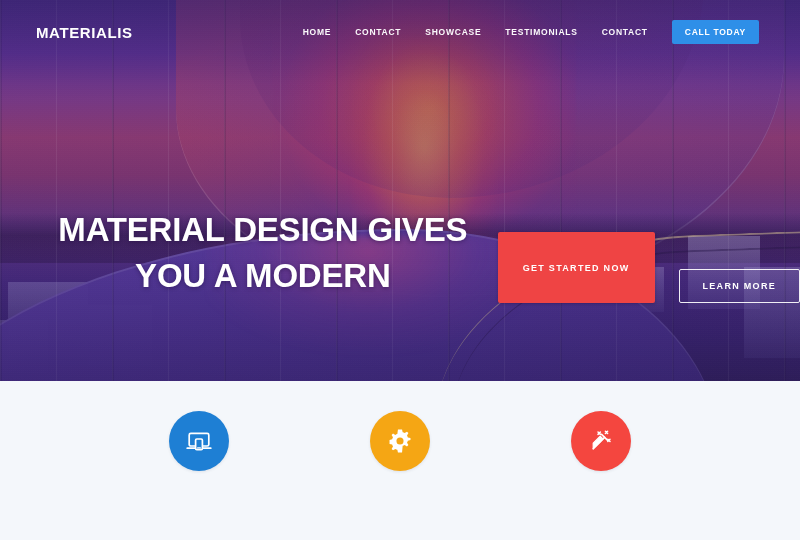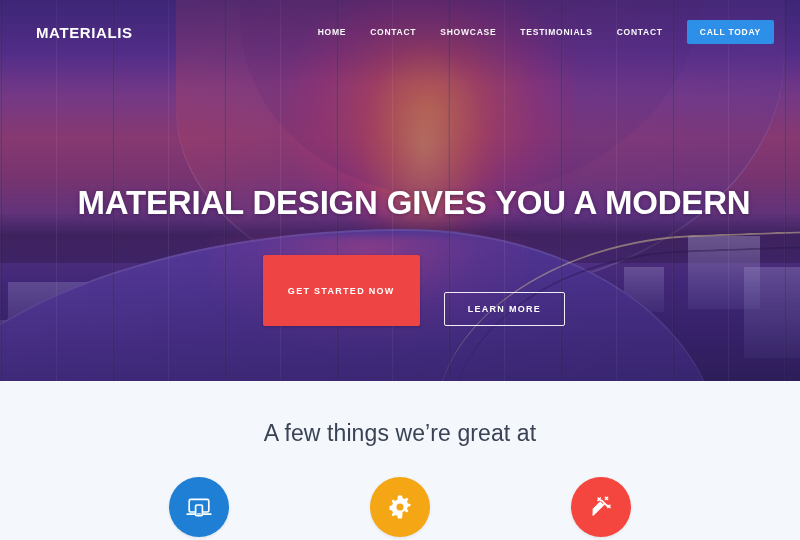--- a/index.html
+++ b/index.html
@@ -159,28 +159,28 @@
     margin-left:auto; display:flex; align-items:center; gap:24px;
     padding-right:16px;
   }
   .nav-item {
     color:#ffffff; font-size:8.5px; font-weight:bold; letter-spacing:.75px;
     white-space:nowrap; cursor:pointer; opacity:.97;
   }
   .call-btn {
     background:#2e8fe8; color:#ffffff; font-size:8.5px; font-weight:bold;
     letter-spacing:.75px; padding:7px 13px; border:none; border-radius:2px;
-    cursor:pointer; white-space:nowrap; margin-right:10px;
+    cursor:pointer; white-space:nowrap; margin-right:25px;
   }
 
   
   .hero-content {
     position:absolute; left:0; right:0; top:0; bottom:0; z-index:6;
-    display:flex; flex-direction:column; align-items:center;
-    justify-content:center; padding-top:125px;padding-left:28px;
+    display:flex; flex-direction:row; align-items:center;
+    justify-content:flex-start; padding-top:125px;padding-left:28px;
   }
   .hero-title {
     color:#ffffff; font-size:33px; font-weight:bold; line-height:1.40;
     text-align:center; letter-spacing:-0.2px; max-width:700px;
     text-shadow:0 1px 4px rgba(30,10,60,0.45);
   }
   .hero-actions { display:flex; gap:24px; margin-top:29px; }
   .btn-primary {
     background:#ef4444; color:#ffffff; border:none; border-radius:2px;
     font-size:9px; font-weight:bold; letter-spacing:1.3px;
@@ -264,21 +264,20 @@
         <span>MATERIAL DESIGN GIVES YOU A MODERN</span><br>
       </h1>
       <div class="hero-actions">
         <button class="btn-primary">GET STARTED NOW</button>
         <button class="btn-outline">LEARN MORE</button>
       </div>
     </div>
   </div>
 
   <div class="features">
-    <div class="features-title">A few things we’re great at</div>
 
     <div class="feature-row">
 
       <div class="feature-item">
         <div class="feature-circle" style="background:#1e7fd4">
           <span>
             <svg width="28" height="28" viewBox="0 0 28 28" fill="none">
               <rect x="4.2" y="6.4" width="19.6" height="12.6" rx="1.6" stroke="#ffffff" stroke-width="1.7" fill="none"></rect>
               <path d="M2.2 21.2 h23.6" stroke="#ffffff" stroke-width="1.7" stroke-linecap="round"></path>
               <rect x="10.6" y="12.0" width="6.8" height="10.6" rx="1.2" fill="#1e7fd4" stroke="#ffffff" stroke-width="1.7"></rect>

